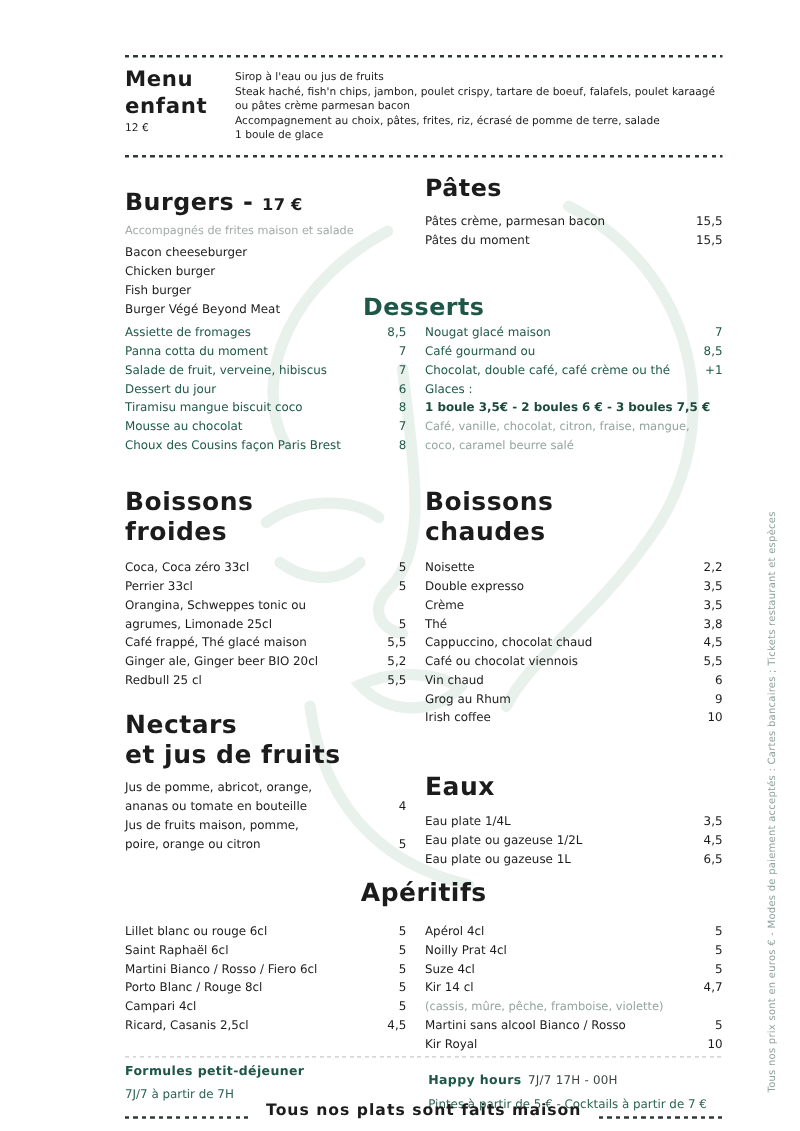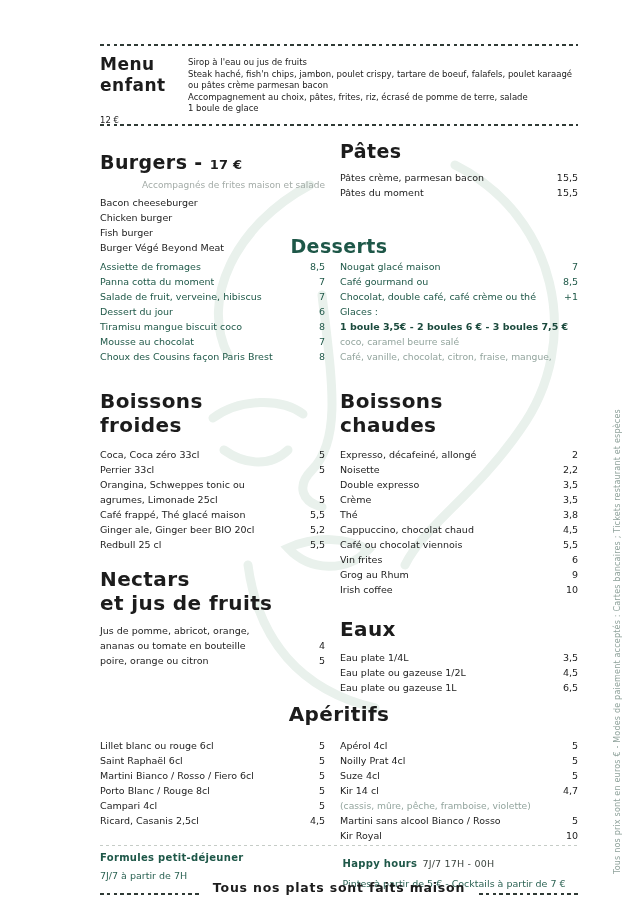--- a/index.html
+++ b/index.html
@@ -5,30 +5,30 @@
   html,body{margin:0;padding:0;background:#fff;}
   .page{position:relative;width:640px;height:905px;background:#fff;overflow:hidden;
         font-family:"DejaVu Sans",sans-serif;color:#1c1c1c;border-radius:26px;}
   .wm{position:absolute;inset:0;z-index:0;}
   .z{position:absolute;z-index:1;}
   .dash{height:2px;background-image:repeating-linear-gradient(90deg,#2f3a35 0 3.5px,transparent 3.5px 6.8px);}
   .dash-light{height:1px;background-image:repeating-linear-gradient(90deg,#c6ccc7 0 3px,transparent 3px 6px);}
   .sec-title{font-weight:bold;font-size:19px;letter-spacing:.4px;line-height:24px;color:#1c1c1c;}
   .sec-title.green{color:#1e5748;}
   .tsmall{font-size:13px;letter-spacing:.2px;}
-  .sub{color:#a3aba7;font-size:9px;margin:3px 0 5px;text-align:right;}
+  .sub{color:#a3aba7;font-size:9px;margin:3px 0 5px;}
   .rows{margin-top:7px;}
   .row{display:flex;justify-content:space-between;font-size:9.5px;line-height:15px;color:#1c1c1c;}
   .row .nm{white-space:nowrap;}
   .row .pr{margin-left:6px;}
   .green-sec .row{color:#215a4a;}
   .row.bold{font-weight:bold;color:#1b4a3d;}
   .row.muted{color:#93a59e;font-size:9.2px;}
   .me-title{font-weight:bold;font-size:17px;line-height:21px;letter-spacing:.5px;}
-  .me-price{font-size:8.5px;margin-top:19px;}
+  .me-price{font-size:8.5px;margin-top:2px;}
   .me-line{font-size:8.5px;line-height:11.6px;white-space:nowrap;}
   .center{text-align:center;}
   .foot-title{color:#1e5748;font-weight:bold;font-size:10px;letter-spacing:.3px;}
   .foot-sub{color:#2c6354;font-size:9.5px;margin-top:7px;}
   .happy-time{color:#3c453f;font-weight:normal;font-size:9.5px;letter-spacing:.2px;}
   .bottom-note{display:flex;align-items:center;}
   .bottom-note .dash{flex:1;}
   .bn-text{font-weight:bold;font-size:12.5px;letter-spacing:.8px;padding:0 14px;white-space:nowrap;}
   .side-note{position:absolute;left:622px;top:865px;transform-origin:0 100%;transform:rotate(-90deg);
              white-space:nowrap;font-size:8px;color:#8fa29b;letter-spacing:.2px;z-index:1;}
@@ -157,25 +157,25 @@
       </div>
       <div class="row">
         <span class="nm">Glaces :</span>
         <span class="pr"></span>
       </div>
       <div class="row bold">
         <span class="nm">1 boule  3,5€  -  2 boules  6 €  -  3 boules  7,5 €</span>
         <span class="pr"></span>
       </div>
       <div class="row muted">
+        <span class="nm">Café, vanille, chocolat, citron, fraise, mangue,</span>
+        <span class="pr"></span>
+      </div>
+      <div class="row muted">
         <span class="nm">coco, caramel beurre salé</span>
-        <span class="pr"></span>
-      </div>
-      <div class="row muted">
-        <span class="nm">Café, vanille, chocolat, citron, fraise, mangue,</span>
         <span class="pr"></span>
       </div>
   </div>
 
   <div class="z" style="left:100px;top:389px;width:225px;">
     <div class="sec-title" style="font-size:20px;">Boissons</div>
     <div class="sec-title" style="font-size:20px;">froides</div>
     <div class="rows" style="margin-top:10px;">
       <div class="row">
           <span class="nm">Coca, Coca zéro 33cl</span>
@@ -205,24 +205,20 @@
           <span class="nm">Redbull 25 cl</span>
           <span class="pr">5,5</span>
         </div>
     </div>
   </div>
 
   <div class="z" style="left:340px;top:389px;width:238px;">
     <div class="sec-title" style="font-size:20px;">Boissons</div>
     <div class="sec-title" style="font-size:20px;">chaudes</div>
     <div class="rows" style="margin-top:10px;">
-      <div class="row">
-          <span class="nm">Expresso, décafeiné, allongé</span>
-          <span class="pr">2</span>
-        </div>
         <div class="row">
           <span class="nm">Noisette</span>
           <span class="pr">2,2</span>
         </div>
         <div class="row">
           <span class="nm">Double expresso</span>
           <span class="pr">3,5</span>
         </div>
         <div class="row">
           <span class="nm">Crème</span>
@@ -234,21 +230,21 @@
         </div>
         <div class="row">
           <span class="nm">Cappuccino, chocolat chaud</span>
           <span class="pr">4,5</span>
         </div>
         <div class="row">
           <span class="nm">Café ou chocolat viennois</span>
           <span class="pr">5,5</span>
         </div>
         <div class="row">
-          <span class="nm">Vin frites</span>
+          <span class="nm">Vin chaud</span>
           <span class="pr">6</span>
         </div>
         <div class="row">
           <span class="nm">Grog au Rhum</span>
           <span class="pr">9</span>
         </div>
         <div class="row">
           <span class="nm">Irish coffee</span>
           <span class="pr">10</span>
         </div>
@@ -261,20 +257,24 @@
     <div class="rows" style="margin-top:8px;">
       <div class="row">
           <span class="nm">Jus de pomme, abricot, orange,</span>
           <span class="pr"></span>
         </div>
         <div class="row">
           <span class="nm">ananas ou tomate en bouteille</span>
           <span class="pr">4</span>
         </div>
         <div class="row">
+          <span class="nm">Jus de fruits maison, pomme,</span>
+          <span class="pr"></span>
+        </div>
+        <div class="row">
           <span class="nm">poire, orange ou citron</span>
           <span class="pr">5</span>
         </div>
     </div>
   </div>
 
   <div class="z" style="left:340px;top:617px;width:238px;">
     <div class="sec-title" style="font-size:20px;">Eaux</div>
     <div class="rows" style="margin-top:9px;">
       <div class="row">

